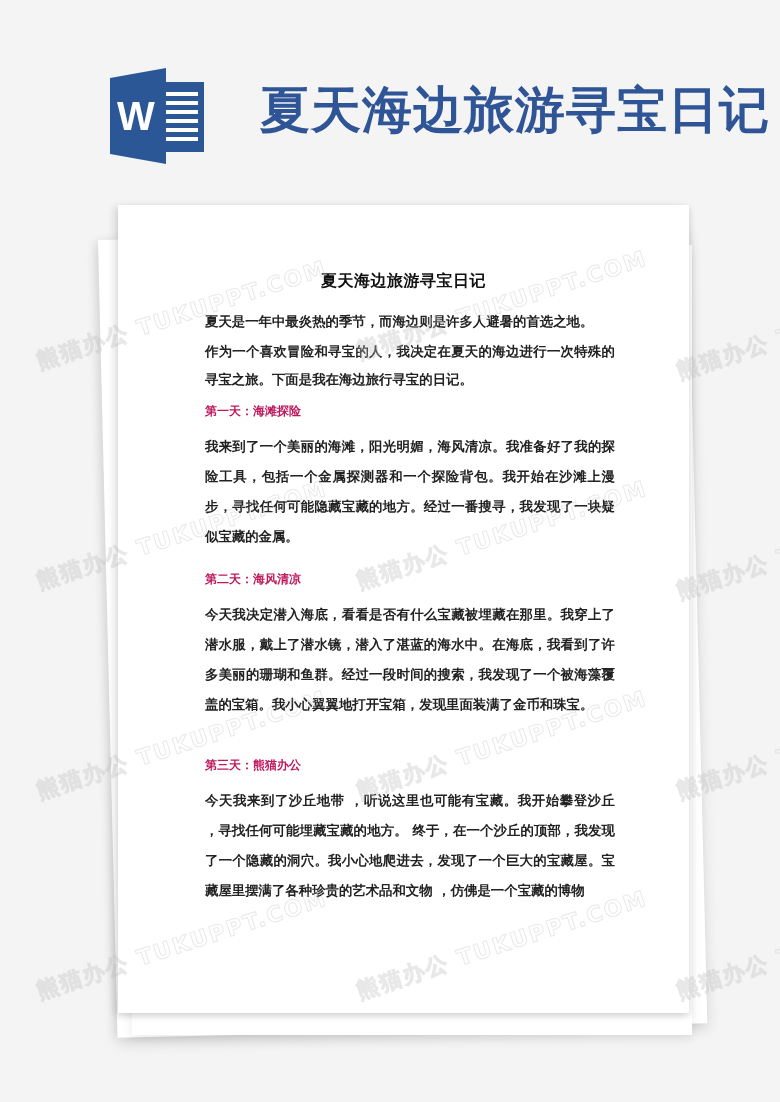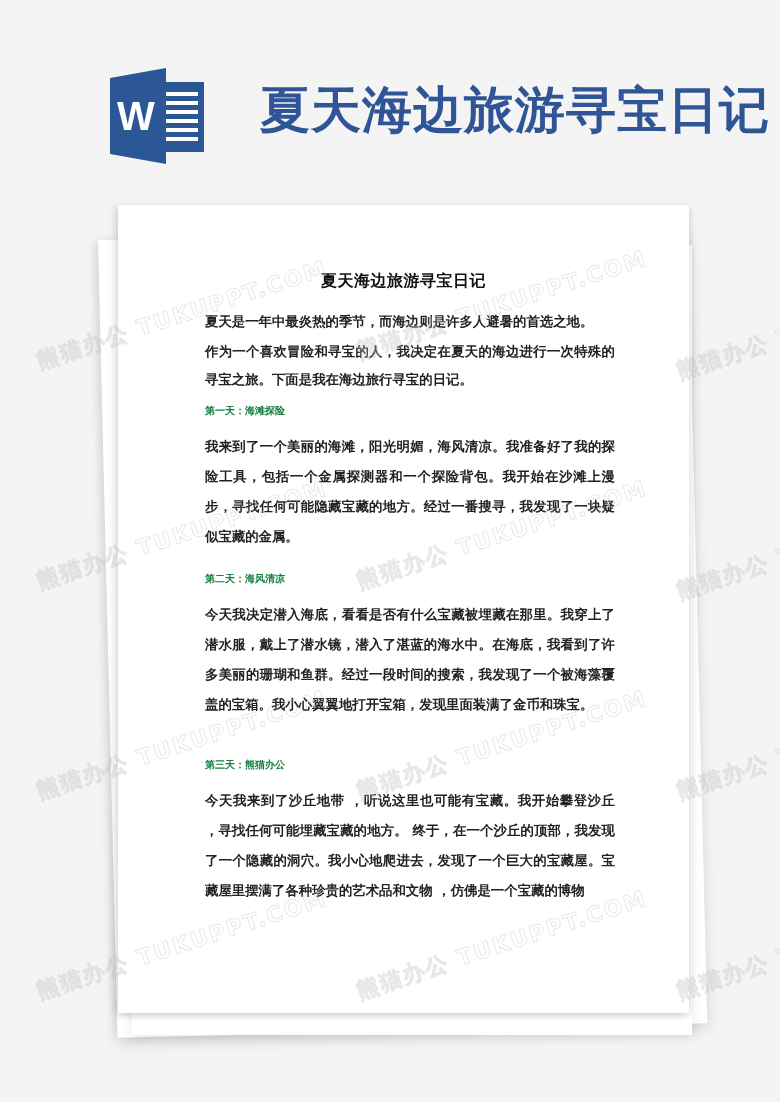--- a/index.html
+++ b/index.html
@@ -78,22 +78,22 @@
       line-height: 30px;
       margin-bottom: 22px;
       text-align: justify;
       word-break: break-all;
     }
     .para.intro { line-height: 28px; }
     .section-head {
       line-height: 30px;
       margin-top: 2px;
       margin-bottom: 6px;
-      font-size: 10px;
-      color: #15803d;
+      font-size: 12px;
+      color: #be185d;
     }
     .watermark {
       position: absolute;
       font-size: 22px;
       font-weight: bold;
       color: rgba(200,200,200,0.35);
       transform: rotate(-18deg);
       white-space: nowrap;
       pointer-events: none;
       letter-spacing: 2px;

